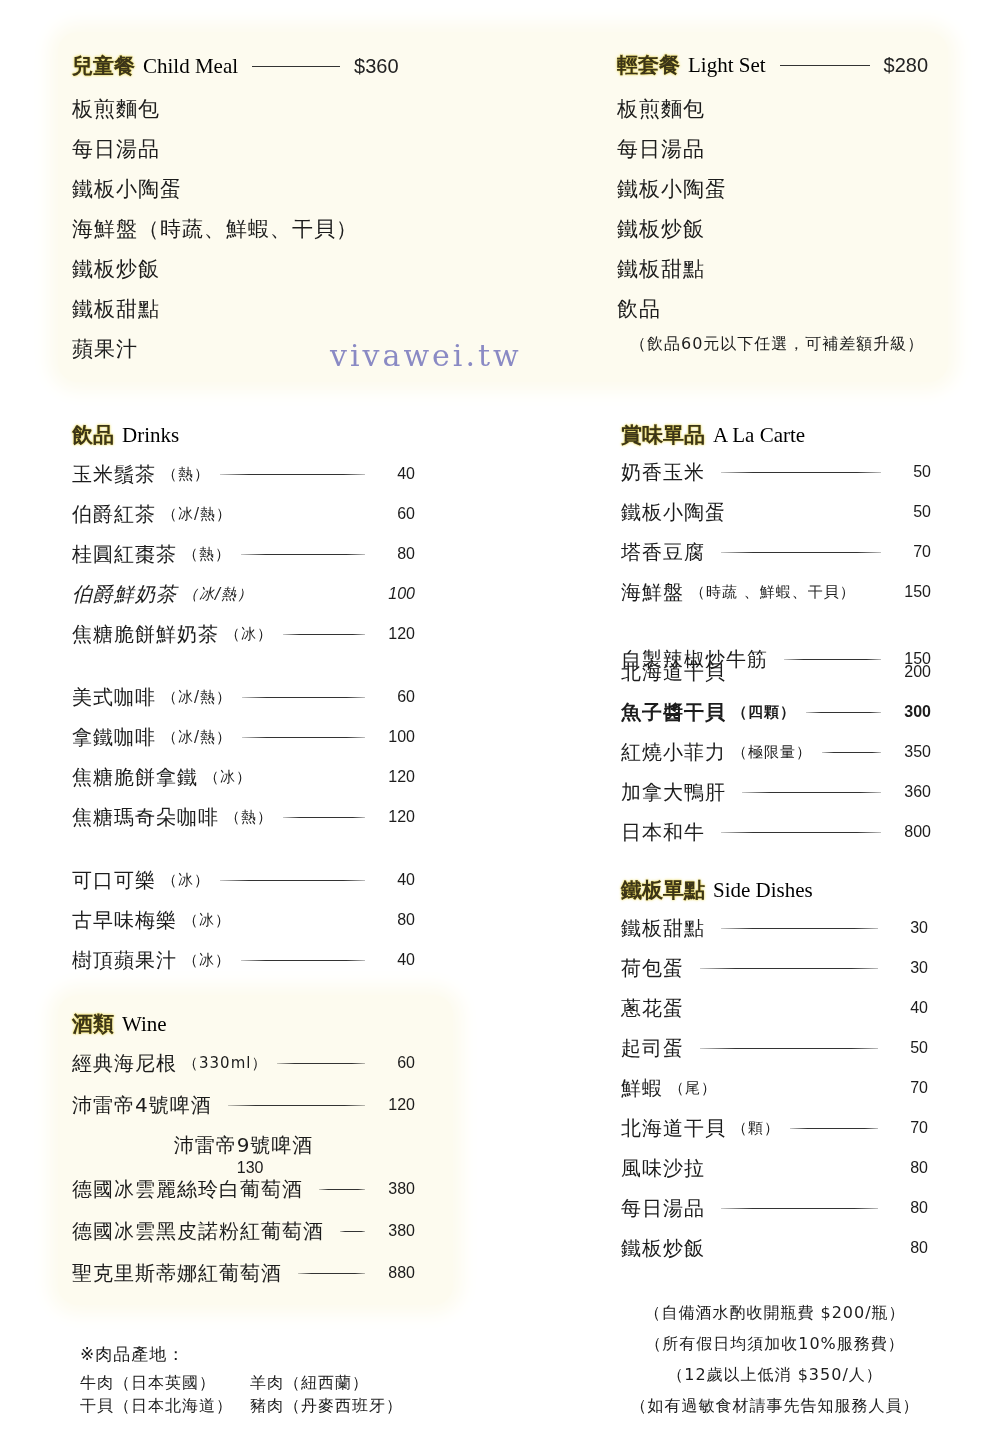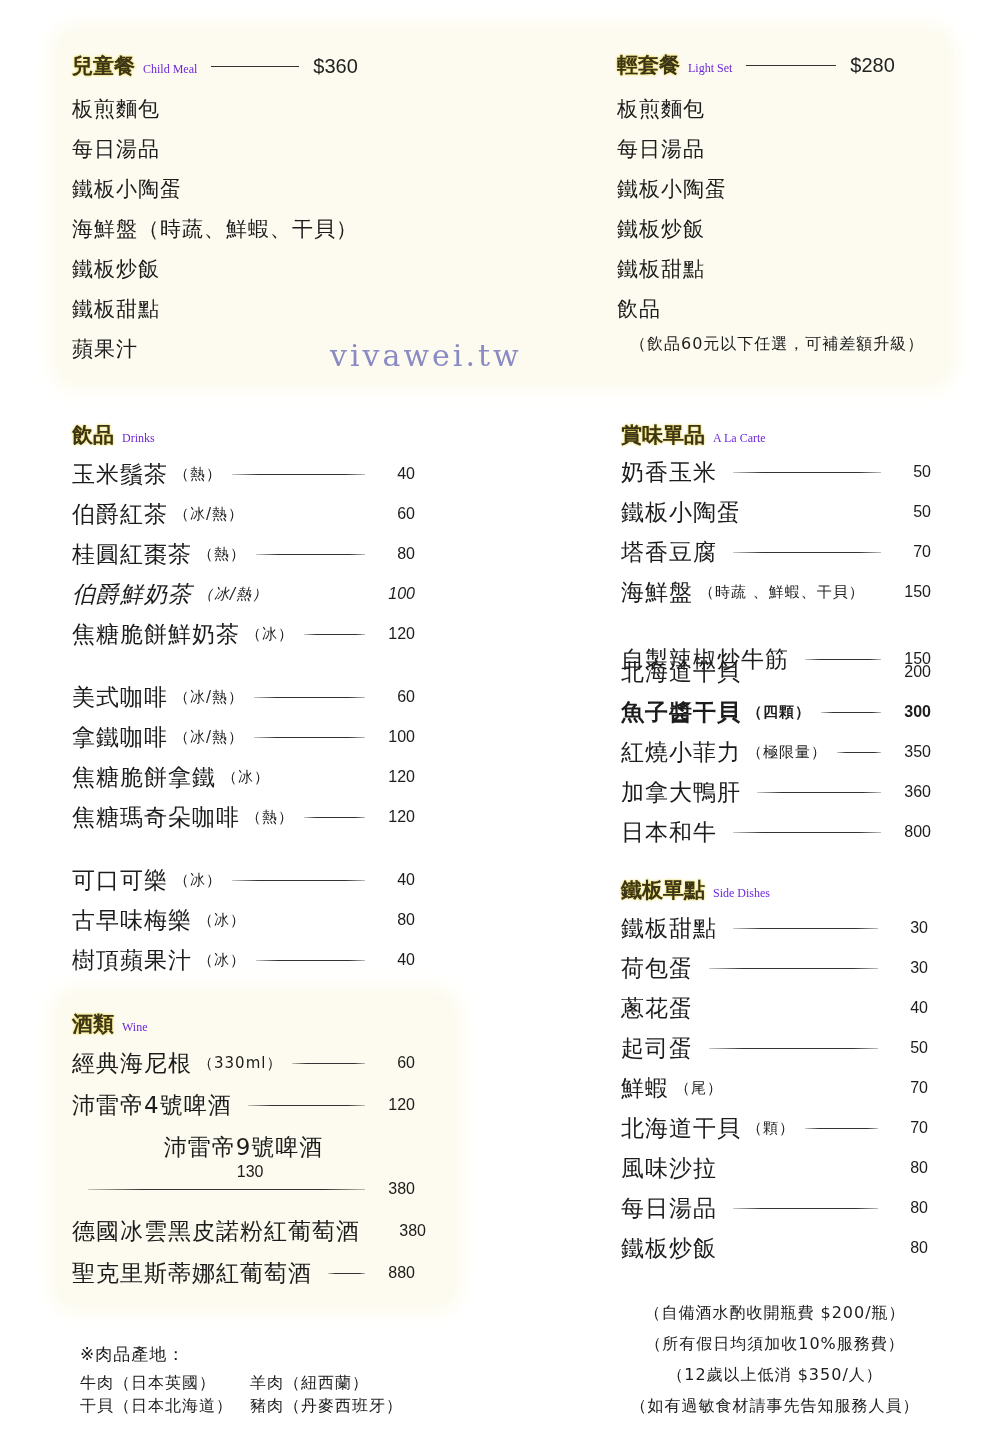--- a/index.html
+++ b/index.html
@@ -14,32 +14,32 @@
   }
   .section-title {
     position: absolute; display: flex; align-items: baseline; white-space: nowrap;
   }
   .section-title .zh {
     font-family: "DejaVu Serif", serif; font-weight: bold; font-size: 21px;
     color: #3b3418;
     text-shadow: 0 0 3px #e8d650, 0 0 1px #d8c430;
   }
   .section-title .en {
-    font-family: "Liberation Serif", serif; font-size: 12px; color: #6d28d9; margin-left: 8px;
+    font-family: "Liberation Serif", serif; font-size: 21px; color: #000000; margin-left: 8px;
   }
   .section-title .line {
     display: inline-block; height: 1px; background: #333; margin: 0 14px; align-self: center;
   }
   .section-title .price {
     font-family: "Liberation Sans", sans-serif; font-size: 20px; color: #222;
   }
   .item {
     position: absolute; display: flex; align-items: center; white-space: nowrap; height: 30px;
   }
-  .item .name { font-size: 23px; letter-spacing: 1px; }
+  .item .name { font-size: 20px; letter-spacing: 1px; }
   .item .note { font-size: 15px; margin-left: 6px; letter-spacing: 1px; }
   .item .dots { flex: 1; height: 1px; margin: 0 10px; }
   .item .dots.on { background: linear-gradient(90deg, rgba(40,40,40,0.25), #333 20%, #333 85%, rgba(40,40,40,0.3)); }
   .item .price {
     font-family: "Liberation Sans", sans-serif; font-size: 16px; text-align: right; min-width: 40px;
   }
   .plain {
     position: absolute; font-size: 21px; letter-spacing: 1px; white-space: nowrap;
   }
   .note-line { position: absolute; font-size: 16px; white-space: nowrap; letter-spacing: 1px; }
@@ -187,20 +187,21 @@
       <span class="dots on"></span>
       <span class="price">120</span>
     </div>
     <div class="item" style="left: 72px; top: 1132px; width: 343px; flex-direction: column;">
       <span class="name">沛雷帝9號啤酒</span>
       <span class="note"></span>
       <span class="dots on"></span>
       <span class="price">130</span>
     </div>
     <div class="item" style="left: 72px; top: 1174px; width: 343px;">
+      <span class="name">德國冰雲麗絲玲白葡萄酒</span>
       <span class="note"></span>
       <span class="dots on"></span>
       <span class="price">380</span>
     </div>
     <div class="item" style="left: 72px; top: 1216px; width: 343px;">
       <span class="name">德國冰雲黑皮諾粉紅葡萄酒</span>
       <span class="note"></span>
       <span class="dots on"></span>
       <span class="price">380</span>
     </div>

